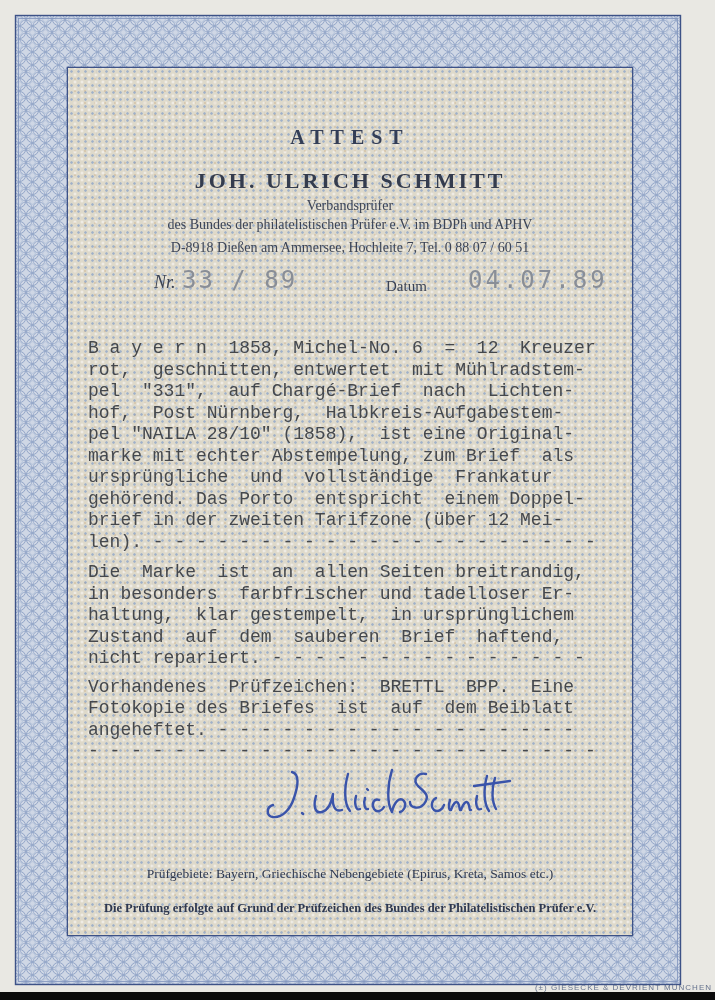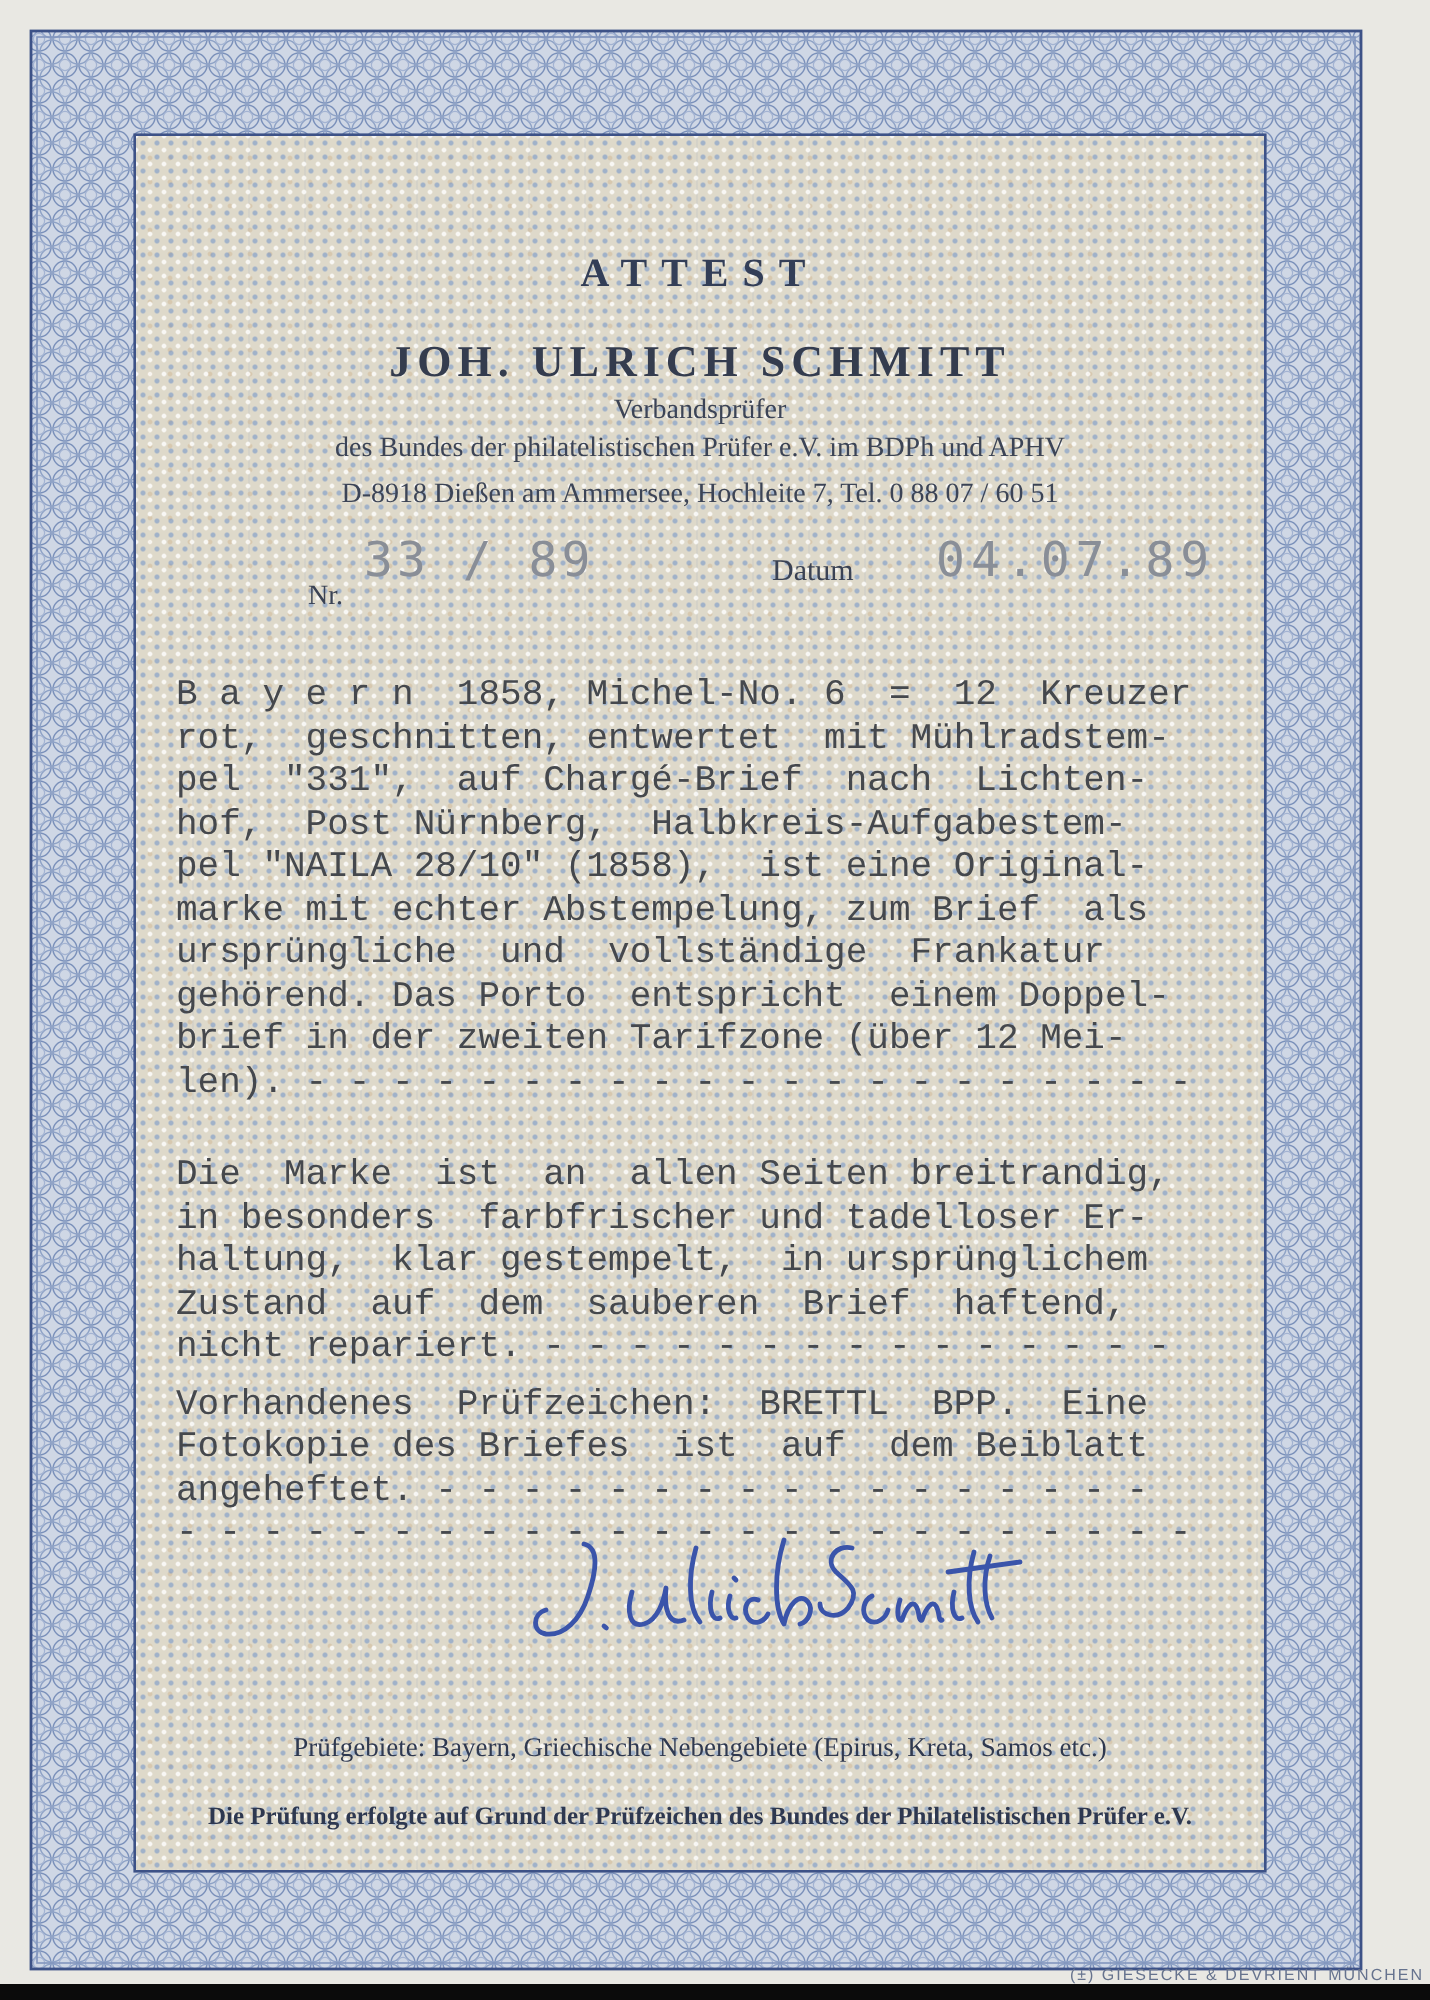--- a/index.html
+++ b/index.html
@@ -20,33 +20,33 @@
     background-size:7px 7px, 7px 7px, 10px 12px, auto;
     background-position:0 0, 3.5px 3.5px, 2px 5px, 0 0;
   }
   .ctr{position:absolute;left:0;width:100%;text-align:center;}
   .title{top:58px;font-size:20px;letter-spacing:7px;font-weight:600;color:#333e57;}
   .expert{top:100px;font-size:22px;letter-spacing:3px;font-weight:600;color:#343c4e;}
   .role{top:130px;font-size:14px;color:#3c4456;text-align:center;}
   .assoc{top:149px;font-size:14px;color:#3c4456;}
   .addr{top:172px;font-size:14px;color:#3c4456;}
   .nr-row{position:absolute;top:196px;left:0;width:100%;height:40px;}
-  .nr-label{position:absolute;left:86px;top:27px;font-size:14px;color:#3a4254;}
+  .nr-label{position:absolute;left:86px;top:8px;font-size:18px;color:#3a4254;font-style:italic;}
   .nr-value{position:absolute;left:114px;top:2px;font-family:"DejaVu Sans Mono","Liberation Mono",monospace;
             font-size:24px;letter-spacing:2px;color:#898e97;}
   .datum-label{position:absolute;left:318px;top:14px;font-size:15px;color:#3a4254;}
   .datum-value{position:absolute;left:382px;top:2px;font-family:"DejaVu Sans Mono","Liberation Mono",monospace;
             font-size:24px;letter-spacing:3px;color:#898e97;margin-left:18px;}
   .body-block{position:absolute;left:20px;top:270px;width:544px;}
   .body-block pre{
     font-family:"Liberation Mono","DejaVu Sans Mono",monospace;
     font-size:18px;line-height:21.5px;color:#45484d;
     white-space:pre;margin:0;
   }
-  .body-block pre.p1{margin-bottom:25px;}
+  .body-block pre.p1{margin-bottom:9px;}
   .body-block pre.p2{margin-bottom:7px;}
   .sig{position:absolute;left:190px;top:688px;width:260px;height:85px;}
   .footer-areas{top:798px;font-size:13.5px;color:#2f3950;}
   .footer-legal{top:833px;font-size:12.5px;font-weight:600;color:#2e3850;}
   .imprint{
     position:absolute;right:3px;top:983px;
     font-family:"Liberation Sans","DejaVu Sans",sans-serif;
     font-size:8px;letter-spacing:1px;color:#66738e;
   }
   .bottom-strip{position:absolute;left:0;bottom:0;width:715px;height:8px;background:#0b0b0b;}

